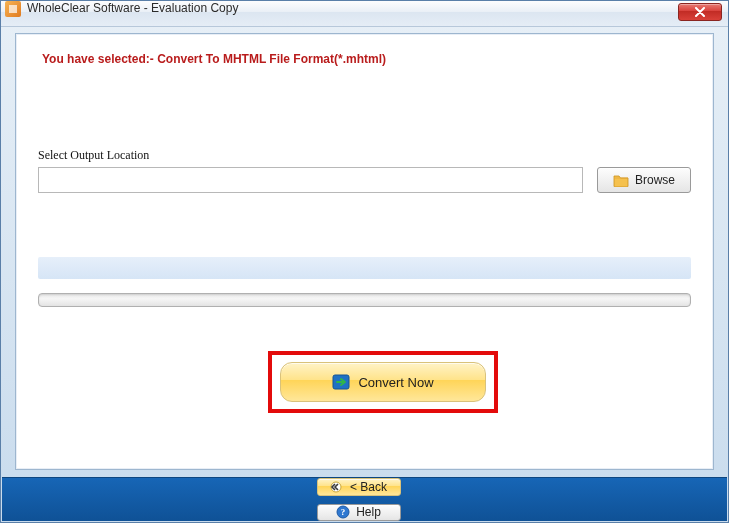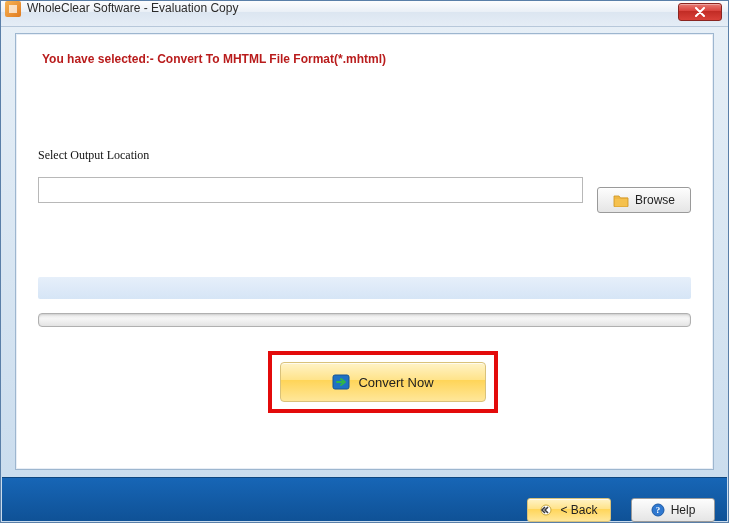--- a/index.html
+++ b/index.html
@@ -93,21 +93,20 @@
     background: linear-gradient(to bottom,#fdfdfd,#e5e5e5);
     border-radius: 3px;
     display:flex;align-items:center;justify-content:center;
     gap:6px;
     font-size: 12px;
     font-family: Tahoma, sans-serif;
     color:#222;
     cursor:pointer;
     padding: 0 10px;
     box-shadow: inset 0 1px 0 rgba(255,255,255,.7);
-    margin-top: 20px;
   }
   .browse-btn { width: 94px; }
 
   .progress-zone {
     margin: 64px 22px 0 22px;
   }
   .prog-fill {
     height: 22px;
     background: linear-gradient(to bottom,#e6effa,#d6e5f6);
     border-radius: 2px;
@@ -126,41 +125,42 @@
     left: 252px;
     top: 317px;
     width: 230px;
     height: 62px;
     border: 4px solid #e30b0b;
     display:flex;align-items:center;justify-content:center;
   }
   .convert-btn {
     width: 206px; height: 40px;
     border: 1px solid #d9c27a;
-    border-radius: 4px;
+    border-radius: 12px;
     background: linear-gradient(to bottom,#fff3c7 0%,#ffe389 45%,#ffd559 46%,#ffe79a 100%);
     display:flex;align-items:center;justify-content:center;gap:8px;
     font-family: Tahoma, sans-serif;
     font-size: 13px;
     color:#222;
     cursor:pointer;
     box-shadow: inset 0 1px 0 rgba(255,255,255,.7);
   }
 
   .footer {
     position:absolute;
     left:1px; right:1px; bottom:1px;
     height: 44px;
     background: linear-gradient(to bottom,#1766b6,#0f5196);
     border-top: 1px solid #0d4680;
     display:flex;
     align-items:center;
     justify-content:flex-end;
     padding-right: 12px;
-    gap: 20px;
+    gap: 8px;
+    flex-direction: column;
   }
   .footer .btn { width: 84px; height: 24px; font-size:12px; }
   .btn.back {
     background: linear-gradient(to bottom,#fff3c7 0%,#ffe389 45%,#ffd559 46%,#ffe79a 100%);
     border-color:#d9c27a;
   }
 
   .ic { display:inline-flex; }
 </style>
 </head>

